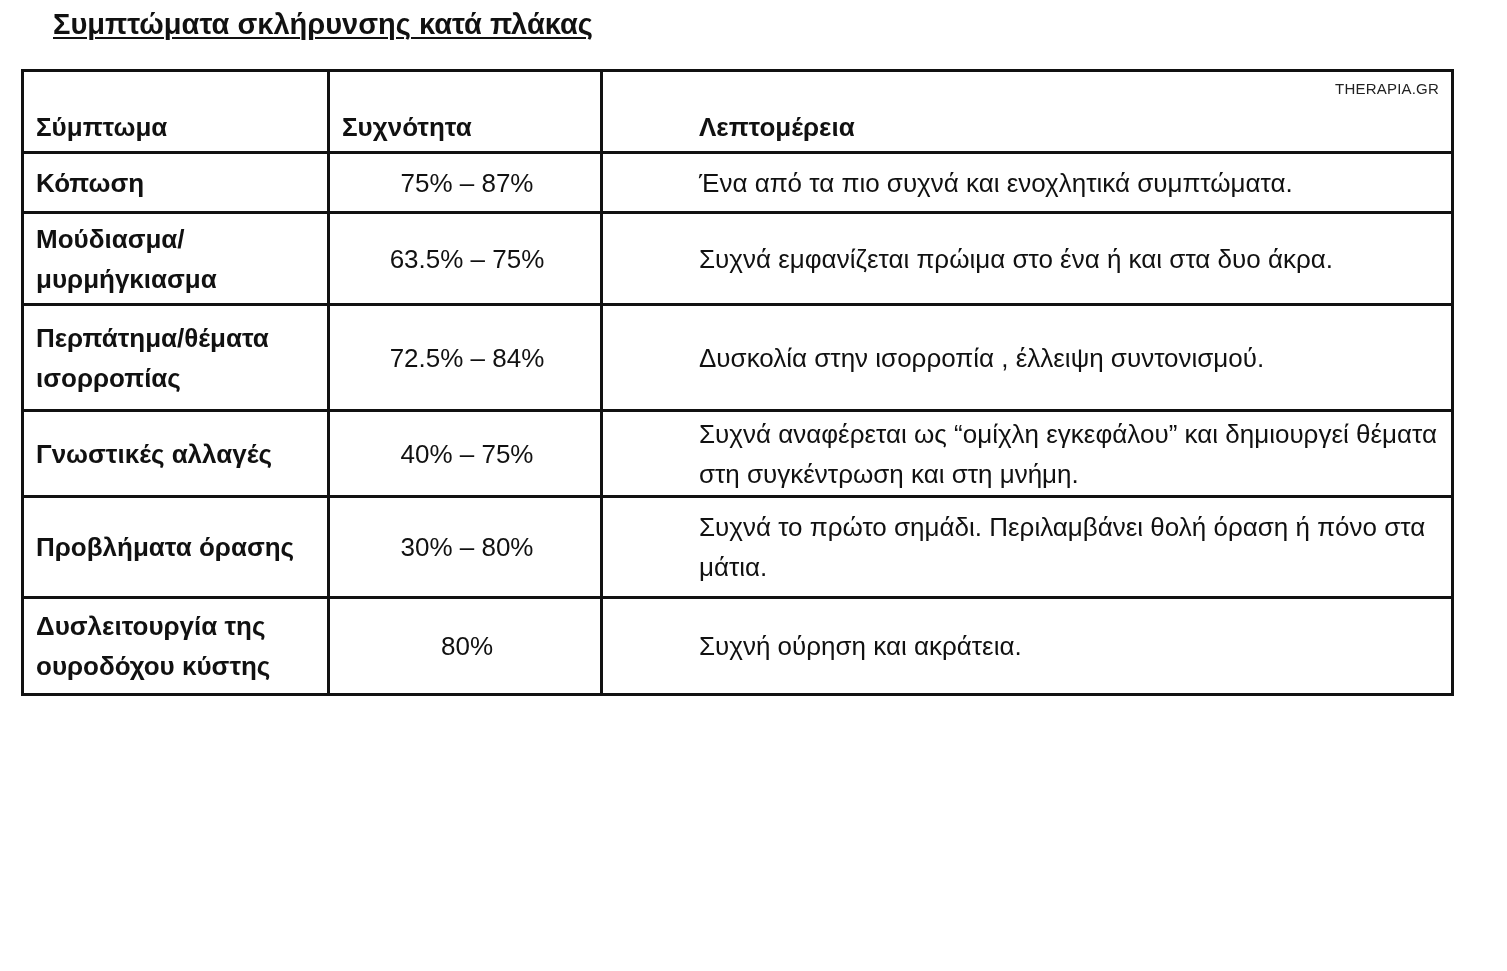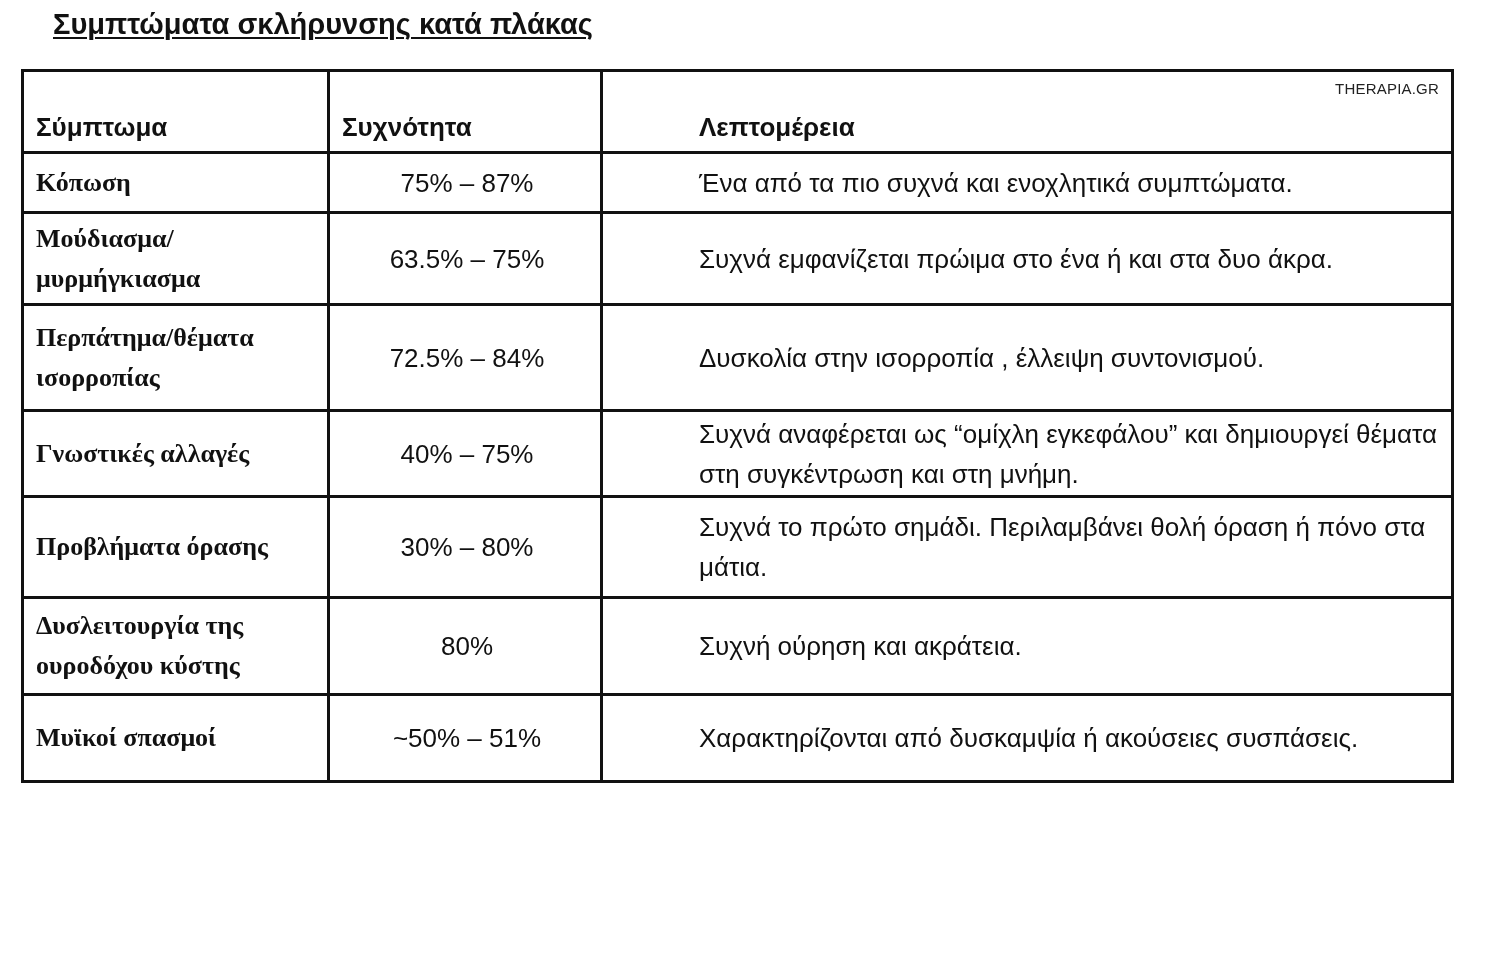--- a/index.html
+++ b/index.html
@@ -45,21 +45,20 @@
     border: 3px solid #111111;
     font-size: 26px;
     line-height: 40px;
     vertical-align: middle;
     padding: 0 10px 0 12px;
     text-align: left;
     overflow: hidden;
   }
   td.symptom {
     font-weight: bold;
-    font-family: Liberation Serif, serif;
   }
   td.freq {
     padding-left: 14px;
     text-align: center;
   }
   td.detail {
     padding-left: 96px;
     padding-right: 8px;
   }
   th {
@@ -129,20 +128,15 @@
       <tr style="height:101px;">
         <td class="symptom">Προβλήματα όρασης</td>
         <td class="freq">30% – 80%</td>
         <td class="detail">Συχνά το πρώτο σημάδι. Περιλαμβάνει θολή όραση ή πόνο στα μάτια.</td>
       </tr>
       <tr style="height:97px;">
         <td class="symptom">Δυσλειτουργία της ουροδόχου κύστης</td>
         <td class="freq">80%</td>
         <td class="detail">Συχνή ούρηση και ακράτεια.</td>
       </tr>
-      <tr style="height:87px;">
-        <td class="symptom">Μυϊκοί σπασμοί</td>
-        <td class="freq">~50% – 51%</td>
-        <td class="detail">Χαρακτηρίζονται από δυσκαμψία ή ακούσειες συσπάσεις.</td>
-      </tr>
     </tbody>
   </table>
 </div>
 
 </body></html>

